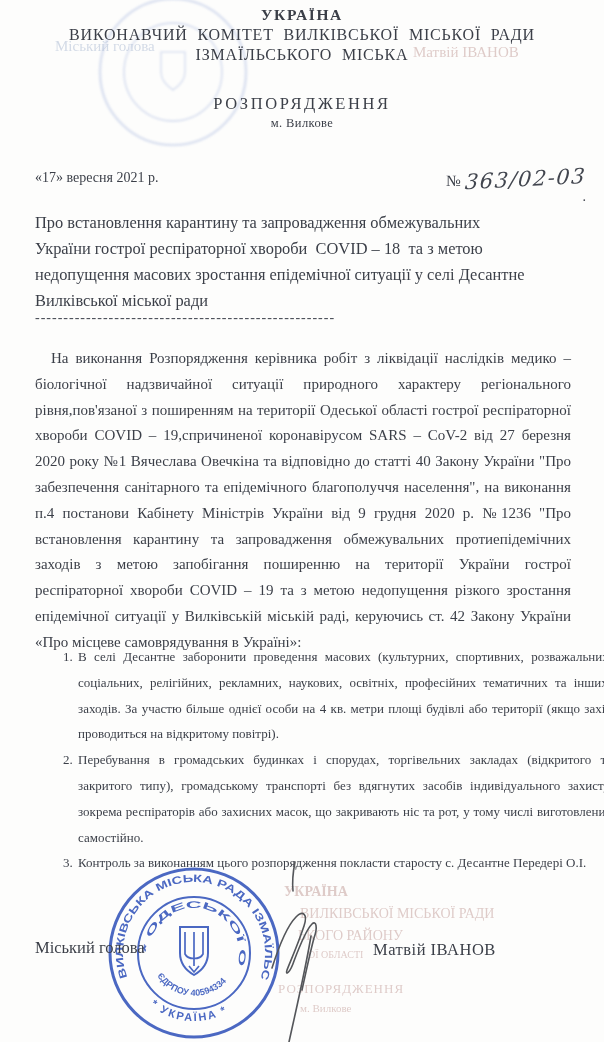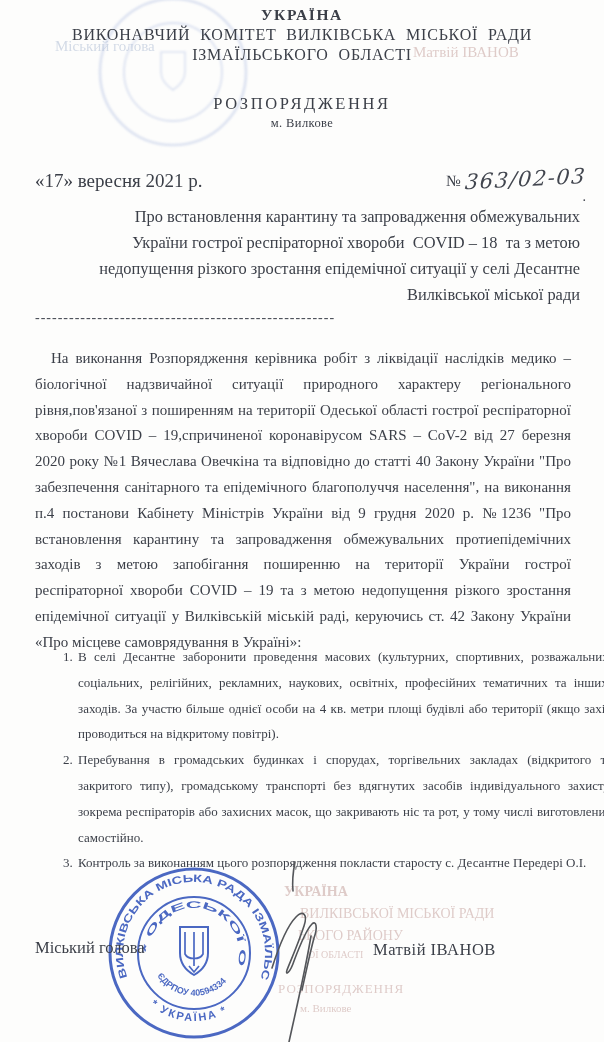--- a/index.html
+++ b/index.html
@@ -12,34 +12,34 @@
     color:#3b3f48;
   }
   
   .header{position:absolute;top:6px;left:0;right:0;text-align:center;z-index:4;}
   .country{font-size:15.5px;font-weight:bold;letter-spacing:1.6px;}
   .org-line{font-size:16px;letter-spacing:.8px;word-spacing:5px;margin-top:2px;}
   .doc-type{font-size:16.5px;letter-spacing:2.6px;margin-top:30px;}
   .doc-city{font-size:12.5px;margin-top:2px;letter-spacing:.4px;}
   
   .meta-row{position:absolute;top:167px;left:35px;right:12px;z-index:4;}
-  .doc-date{position:absolute;left:0;top:3px;font-size:19px;text-align:right;}
+  .doc-date{position:absolute;left:0;top:3px;font-size:14px;text-align:right;}
   .doc-no{position:absolute;right:6px;top:0;white-space:nowrap;}
   .no-sign{font-size:15.5px;}
   .no-value{
     display:inline-block;
     font-family:"DejaVu Serif", serif;
     font-style:italic;font-size:21px;letter-spacing:1.5px;
     transform:rotate(-3deg) skewX(-8deg);
     color:#42464f;
   }
   .no-dot{position:absolute;right:0;top:22px;font-size:14px;color:#42464f;}
   
-  .subject{position:absolute;top:204px;left:35px;width:545px;z-index:4;
-    font-size:16.4px;line-height:25.9px;text-align:right;}
+  .subject{position:absolute;top:210px;left:35px;width:545px;z-index:4;
+    font-size:16.4px;line-height:25.9px;}
   .subject-line{white-space:pre;}
   .divider{position:absolute;top:310px;left:35px;width:300px;z-index:4;
     font-size:14px;letter-spacing:1px;color:#4a4e57;white-space:nowrap;overflow:hidden;}
   
   .body-par{position:absolute;top:346px;left:35px;width:536px;z-index:4;
     font-size:15px;line-height:25.8px;text-align:justify;text-indent:16px;}
   .items{position:absolute;top:628px;left:35px;width:536px;z-index:4;
     margin:16px;padding:0 0 0 25px;font-size:13px;line-height:25.8px;}
   .items li{text-align:justify;padding-left:2px;}
   
@@ -63,39 +63,39 @@
     <circle cx="78" cy="78" r="73" fill="none" stroke="#8fa3d6" stroke-width="2.6"></circle>
     <circle cx="78" cy="78" r="49" fill="none" stroke="#8fa3d6" stroke-width="1.8"></circle>
     <path d="M 66,58 L 90,58 L 90,78 C 90,87 84,92 78,96 C 72,92 66,87 66,78 Z" fill="none" stroke="#8fa3d6" stroke-width="1.6"></path>
   </svg>
 
   <div class="ghost g-blue" style="left:55px;top:38px;">Міський голова</div>
   <div class="ghost g-pink" style="left:413px;top:44px;font-size:15px;">Матвій ІВАНОВ</div>
 
   <div class="header">
     <div class="country">УКРАЇНА</div>
-    <div class="org-line">ВИКОНАВЧИЙ  КОМІТЕТ  ВИЛКІВСЬКА  МІСЬКОЇ  РАДИ</div>
-    <div class="org-line">ІЗМАЇЛЬСЬКОГО ОБЛАСТІ</div>
+    <div class="org-line">ВИКОНАВЧИЙ  КОМІТЕТ  ВИЛКІВСЬКОЇ  МІСЬКОЇ  РАДИ</div>
+    <div class="org-line">ІЗМАЇЛЬСЬКОГО МІСЬКА</div>
     <div class="doc-type">РОЗПОРЯДЖЕННЯ</div>
     <div class="doc-city">м. Вилкове</div>
   </div>
 
   <div class="meta-row">
     <span class="doc-date">«17» вересня 2021 р.</span>
     <span class="doc-no">
       <span class="no-sign">№</span>
       <span class="no-value">363/02-03</span>
       <span class="no-dot">.</span>
     </span>
   </div>
 
   <div class="subject">
     <div class="subject-line">Про встановлення карантину та запровадження обмежувальних</div>
     <div class="subject-line">України гострої респіраторної хвороби  COVID – 18  та з метою</div>
-    <div class="subject-line">недопущення різкого зростання епідемічної ситуації у селі Десантне</div>
+    <div class="subject-line">недопущення масових зростання епідемічної ситуації у селі Десантне</div>
     <div class="subject-line">Вилківської міської ради</div>
   </div>
   <div class="divider">----------------------------------------------------------------</div>
 
   <div class="body-par">На виконання Розпорядження керівника робіт з ліквідації наслідків медико – біологічної надзвичайної ситуації природного характеру регіонального рівня,пов'язаної з поширенням на території Одеської області гострої респіраторної хвороби COVID – 19,спричиненої коронавірусом  SARS – CoV-2 від 27 березня 2020 року №1 Вячеслава Овечкіна та відповідно до статті 40 Закону України "Про забезпечення санітарного та епідемічного благополуччя населення", на виконання п.4 постанови Кабінету Міністрів України від 9 грудня 2020 р. №1236 "Про встановлення карантину та запровадження обмежувальних протиепідемічних заходів з метою запобігання поширенню на території України гострої респіраторної хвороби COVID – 19  та з метою недопущення різкого зростання епідемічної ситуації у Вилківській міській раді, керуючись ст. 42 Закону України «Про місцеве самоврядування в Україні»:</div>
 
   <ol class="items">
     <li>В селі   Десантне заборонити   проведення масових (культурних, спортивних, розважальних, соціальних, релігійних, рекламних, наукових, освітніх, професійних тематичних та інших) заходів.  За участю більше однієї особи на 4 кв. метри площі будівлі або території (якщо захід проводиться на відкритому повітрі).</li>
     <li>Перебування в громадських будинках і спорудах, торгівельних закладах (відкритого та закритого типу), громадському транспорті без вдягнутих засобів індивідуального захисту, зокрема респіраторів або захисних масок, що закривають ніс та рот, у тому числі виготовлених самостійно.</li>
     <li>Контроль за виконанням цього розпорядження покласти старосту с. Десантне   Передері О.І.</li>

